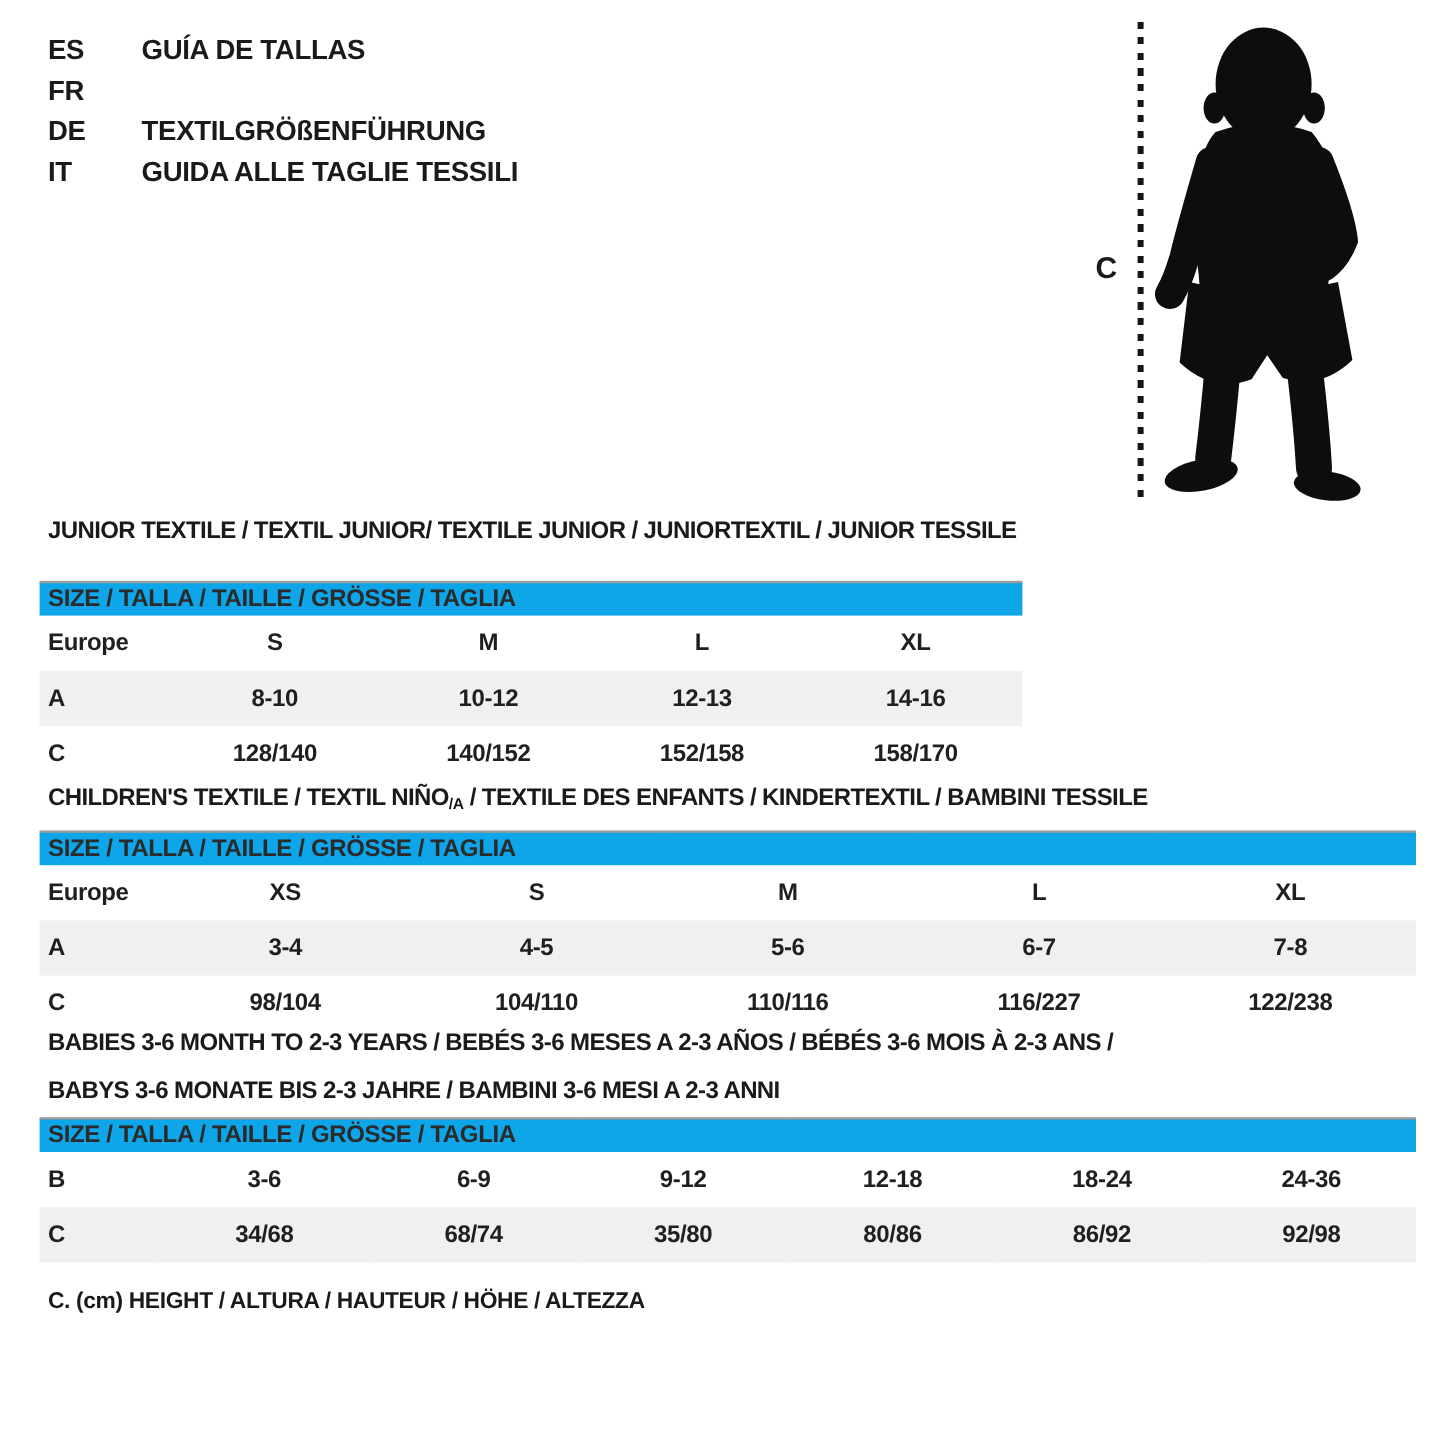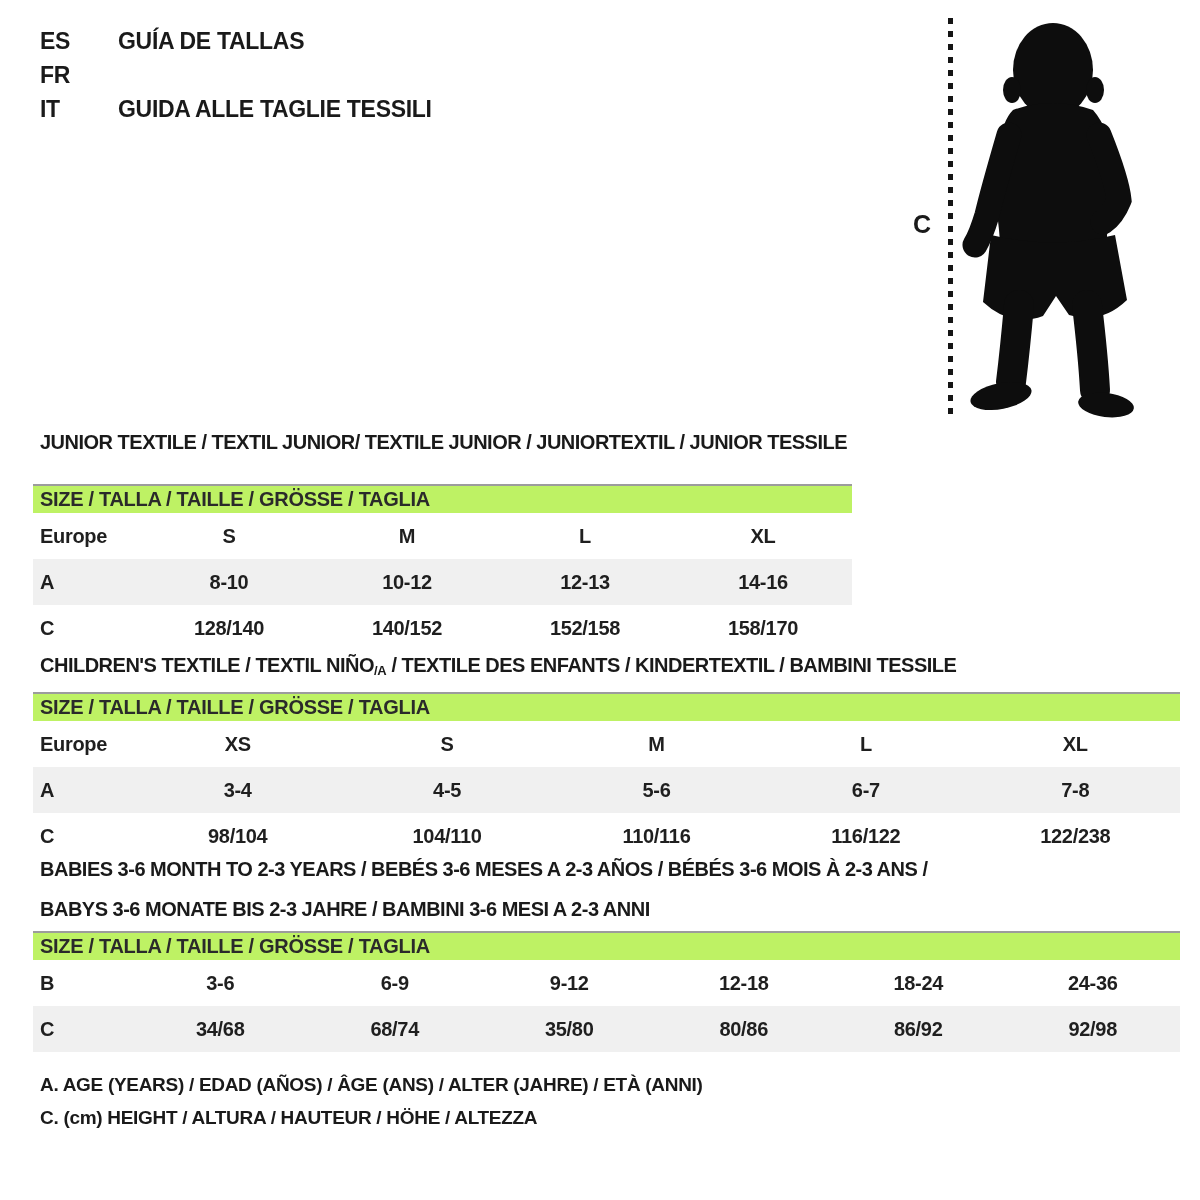--- a/index.html
+++ b/index.html
@@ -34,21 +34,21 @@
   
   .size-table{
     position:absolute;left:33px;border-collapse:collapse;table-layout:fixed;
     font-size:20px;color:#1f1f1f;
   }
   #junior-table{top:484px;width:819px;}
   #children-table{top:692px;width:1147px;}
   #babies-table{top:931px;width:1147px;}
   .size-table td{height:46px;padding:0;text-align:center;vertical-align:middle;white-space:nowrap;}
   .band-row td{
-    background:#bef264;border-top:2px solid #9c9c9c;height:27px;
+    background:#0ea5e9;border-top:2px solid #9c9c9c;height:27px;
     text-align:left;padding-left:7px;color:#2a2a2a;
   }
   .lbl{text-align:left !important;padding-left:7px !important;}
   .stripe td{background:#f0f0f0;}
   #junior-table col.col-label{width:107px;}
   #children-table col.col-label, #babies-table col.col-label{width:100px;}
 
   
   .legend{position:absolute;left:40px;top:1068px;font-size:19px;}
   .legend-line{height:33px;display:flex;align-items:center;white-space:nowrap;}
@@ -58,20 +58,24 @@
 
 <div class="page">
 
   <div class="lang-list">
     <div class="lang-row">
         <span class="lang-code">ES</span>
         <span class="lang-title">GUÍA DE TALLAS</span>
       </div>
     <div class="lang-row">
         <span class="lang-code">FR</span>
+      </div>
+    <div class="lang-row">
+        <span class="lang-code">DE</span>
+        <span class="lang-title">TEXTILGRÖßENFÜHRUNG</span>
       </div>
     <div class="lang-row">
         <span class="lang-code">IT</span>
         <span class="lang-title">GUIDA ALLE TAGLIE TESSILI</span>
       </div>
   </div>
 
   <div class="measure-line"></div>
   <div class="measure-label">C</div>
   <svg class="figure-svg" width="178" height="400" viewBox="0 0 178 400" xmlns="http://www.w3.org/2000/svg">
@@ -155,21 +159,21 @@
         <td>4-5</td>
         <td>5-6</td>
         <td>6-7</td>
         <td>7-8</td>
       </tr>
       <tr>
         <td class="lbl">C</td>
         <td>98/104</td>
         <td>104/110</td>
         <td>110/116</td>
-        <td>116/122</td>
+        <td>116/227</td>
         <td>122/238</td>
       </tr>
     </tbody>
   </table>
 
   <div class="section-title" id="babies-title">
     <div>BABIES 3-6 MONTH TO 2-3 YEARS / BEBÉS 3-6 MESES A 2-3 AÑOS / BÉBÉS 3-6 MOIS À 2-3 ANS /</div>
     <div>BABYS 3-6 MONATE BIS 2-3 JAHRE / BAMBINI 3-6 MESI A 2-3 ANNI</div>
   </div>
   <table class="size-table" id="babies-table">
@@ -201,17 +205,16 @@
         <td>68/74</td>
         <td>35/80</td>
         <td>80/86</td>
         <td>86/92</td>
         <td>92/98</td>
       </tr>
     </tbody>
   </table>
 
   <div class="legend">
-    <div class="legend-line">A. AGE (YEARS) / EDAD (AÑOS) / ÂGE (ANS) / ALTER (JAHRE) / ETÀ (ANNI)</div>
     <div class="legend-line">C. (cm) HEIGHT / ALTURA / HAUTEUR / HÖHE / ALTEZZA</div>
   </div>
 
 </div>
 
 </body></html>

